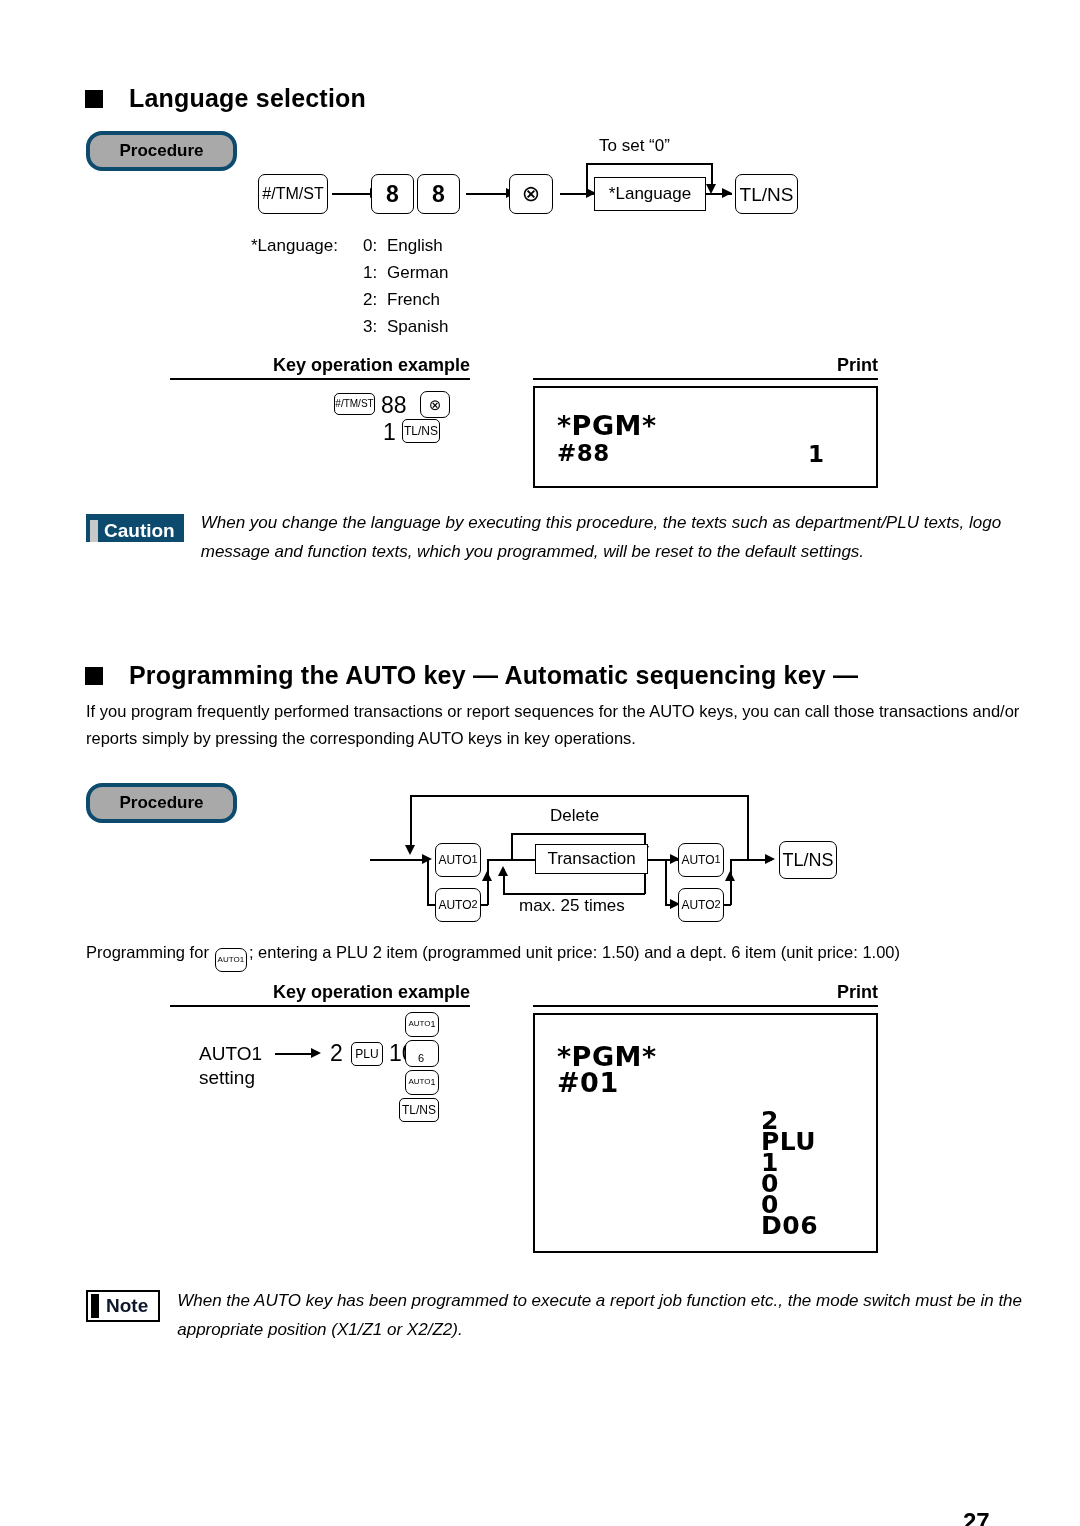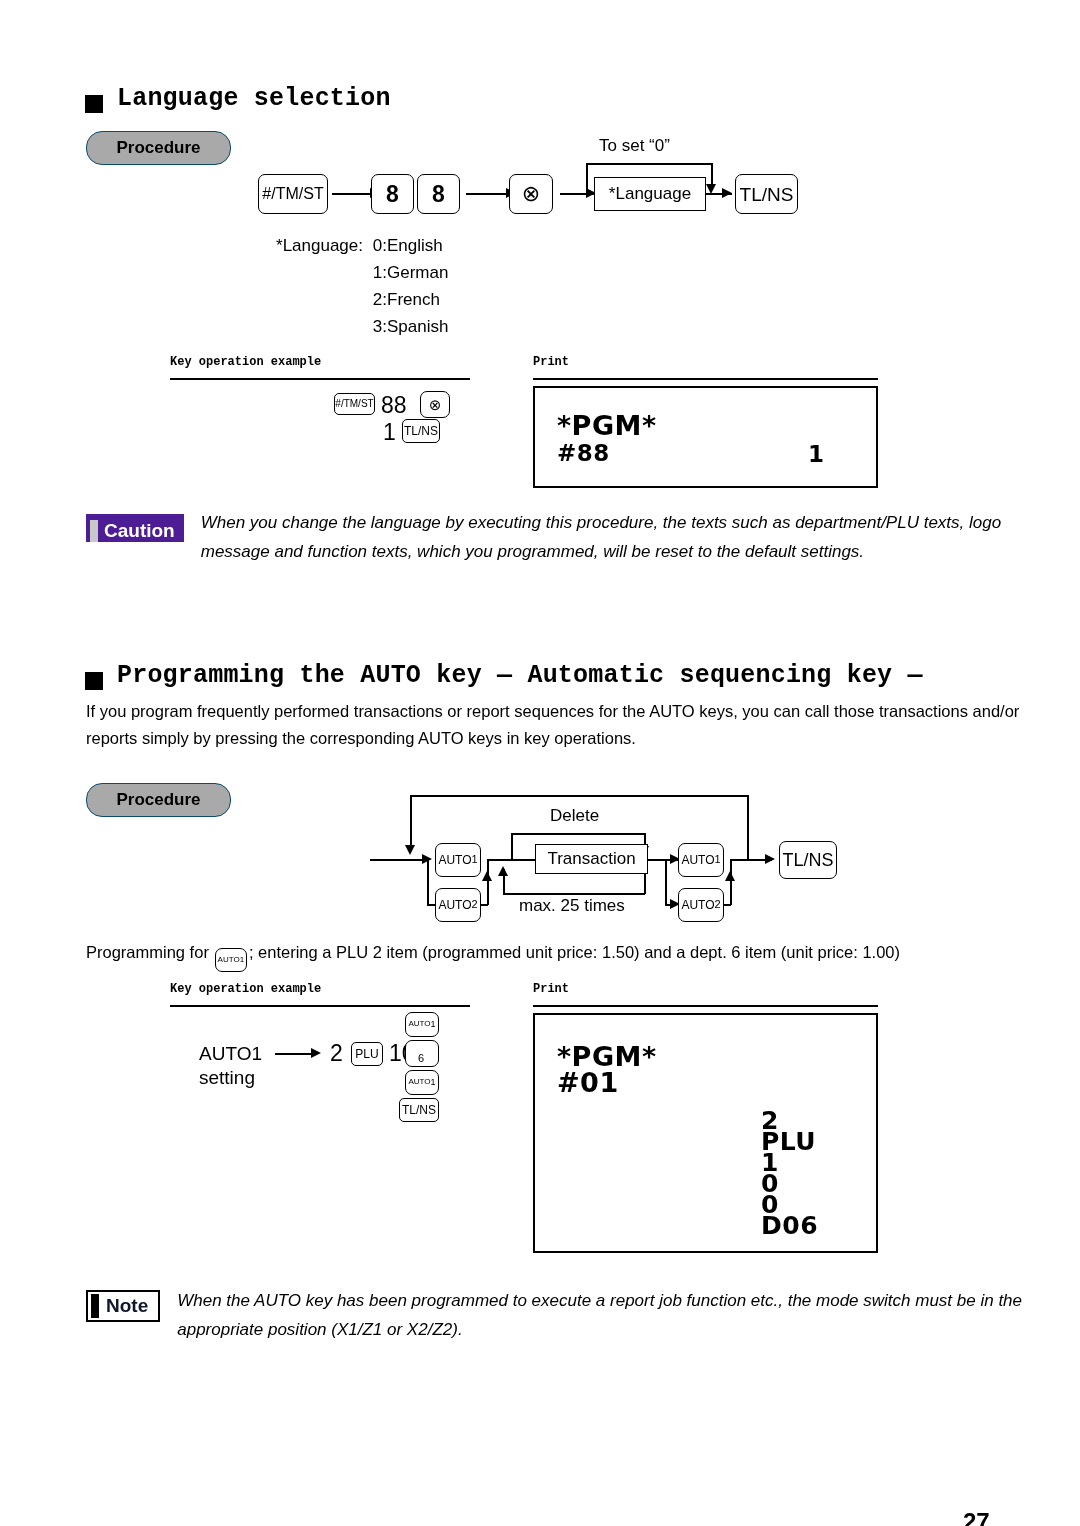--- a/index.html
+++ b/index.html
@@ -19,41 +19,40 @@
     position: absolute;
     left: 0; top: 0;
     width: 1080px;
     height: 1526px;
   }
 
   
   .section-head {
     position: absolute;
     display: flex;
-    align-items: flex-end;
-    gap: 14px;
-    font-weight: bold;
-    font-family: Liberation Mono, monospace;
+    align-items: center;
+    gap: 26px;
+    font-weight: bold;
   }
   .sq {
     width: 18px; height: 18px;
     background: #000;
     display: inline-block;
     flex: 0 0 auto;
   }
   .section-head .txt { font-size: 25px; letter-spacing: .2px; white-space: nowrap;}
 
   
   .procedure-pill {
     position: absolute;
     width: 143px;
     height: 32px;
     border-radius: 16px;
     background: #a9a9a9;
-    border: 1px solid #0c4a6e;
+    border: 4px solid #0c4a6e;
     display: flex;
     align-items: center;
     justify-content: center;
     font-weight: bold;
     font-size: 17px;
     color: #000;
   }
 
   
   .body-text {
@@ -120,24 +119,23 @@
   }
   .diag-label {
     position: absolute;
     font-size: 17px;
     white-space: nowrap;
   }
 
   
   .col-head {
     position: absolute;
-    text-align: left;
-    font-weight: bold;
-    font-size: 12px;
-    font-family: Liberation Mono, monospace;
+    text-align: right;
+    font-weight: bold;
+    font-size: 18px;
   }
   .col-rule {
     position: absolute;
     height: 2px;
     background: #000;
   }
 
   
   .print-box {
     position: absolute;
@@ -148,28 +146,28 @@
   .receipt-line {
     position: absolute;
     font-family: "DejaVu Sans", sans-serif;
     font-weight: bold;
     letter-spacing: .5px;
     white-space: pre;
   }
 
   
   .lang-list { position: absolute; font-size: 17px; }
-  .lang-row { display: flex; line-height: 27px; text-align: right; }
+  .lang-row { display: flex; line-height: 27px; }
   .lang-row .lbl { width: 112px; }
 
   
   .callout { position: absolute; display: flex; align-items: flex-start; }
   .caution-badge {
     flex: 0 0 auto;
-    background: #4c1d95;
+    background: #0c4a6e;
     color: #fff;
     font-weight: bold;
     font-size: 19px;
     padding: 9px 9px 4px 4px;
     display: flex;
     align-items: center;
     gap: 6px;
     height: 28px;
     box-sizing: border-box;
   }

